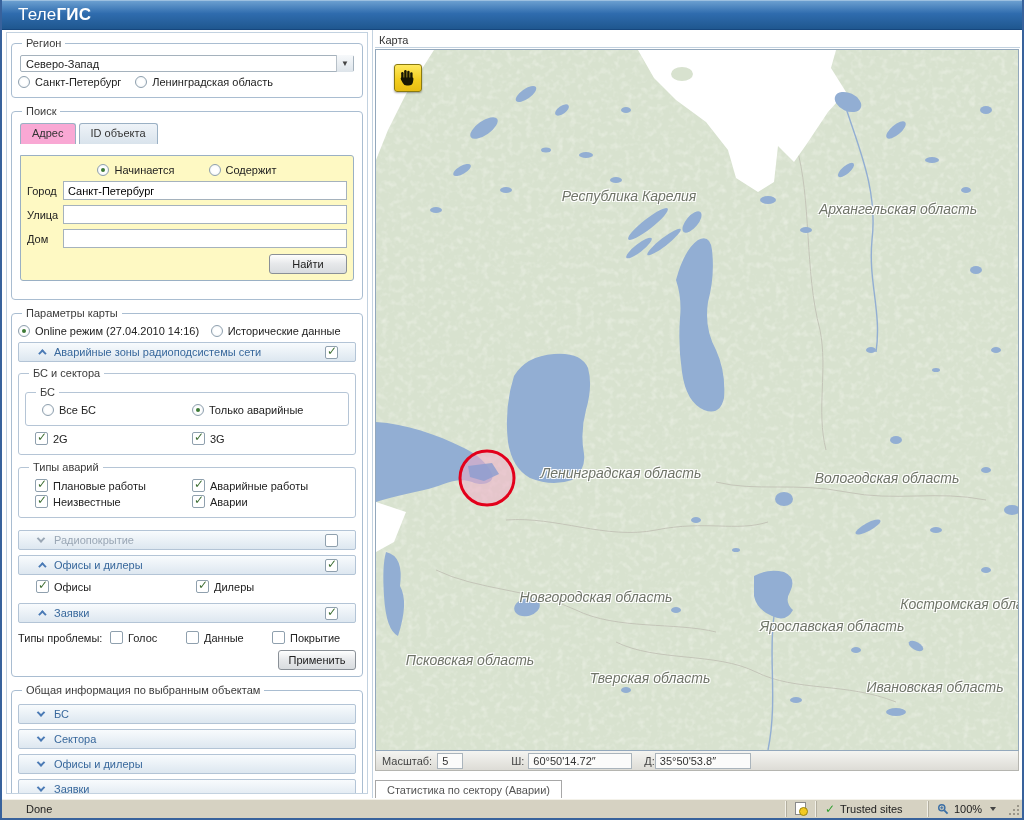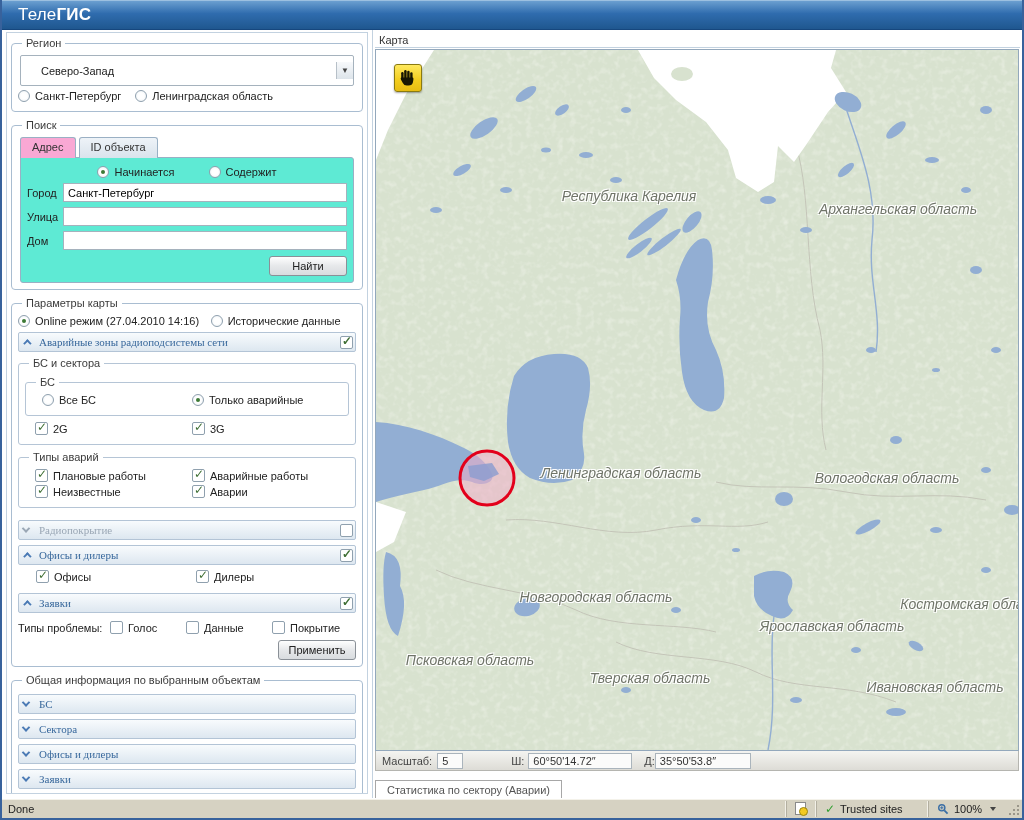--- a/index.html
+++ b/index.html
@@ -25,42 +25,42 @@
   .ctl { display:inline-flex; align-items:center; gap:5px; font-size:11px; cursor:default; }
   .cols2 > .ctl { width:50%; }
   .indent { padding-left:10px; }
   
   .rad { width:12px; height:12px; border:1px solid #8fa0ae; border-radius:50%;
          background:radial-gradient(#ffffff 40%,#e9eff3); position:relative; flex:0 0 auto; }
   .rad.on::after { content:""; position:absolute; left:3px; top:3px; width:4px; height:4px; border-radius:50%; background:#3d7a36; }
   .cbx { width:13px; height:13px; border:1px solid #8fa0ae; border-radius:2px; background:#fff; position:relative; flex:0 0 auto; }
   .cbx.on::after { content:"\2713"; position:absolute; left:1px; top:-3px; font-size:12px; font-weight:bold; color:#3f6f34; }
   
-  .select { height:31px; border:1px solid #a5b2bd; border-radius:2px; background:#fff;
-            display:flex; align-items:center; padding-left:20px; margin:3px 2px 4px 2px; cursor:default; }
+  .select { height:17px; border:1px solid #a5b2bd; border-radius:2px; background:#fff;
+            display:flex; align-items:center; padding-left:5px; margin:3px 2px 4px 2px; cursor:default; }
   .select .val { flex:1; }
   .select .ddbtn { width:17px; height:17px; border-left:1px solid #b7c0c8;
                    background:linear-gradient(#f7f9fb,#dde4ea); display:flex; align-items:center; justify-content:center;
                    font-size:8px; color:#444; }
   
   .tabs { display:flex; margin:2px 0 0 2px; position:relative; z-index:2; }
   .tab { padding:3px 11px 4px 11px; border:1px solid #9ab0c4; border-bottom:none; border-radius:3px 3px 0 0;
          background:linear-gradient(#eef3f8,#d9e3ec); margin-right:3px; position:relative; top:1px; color:#333; }
   .tab.active { background:#f9a8d4; padding-bottom:5px; top:1px; }
-  .tabbox { border:1px solid #9ab0c4; border-radius:0 3px 3px 3px; background:#5eead4; padding:5px 6px 6px 6px; margin:0 2px; position:relative; z-index:1; }
+  .tabbox { border:1px solid #9ab0c4; border-radius:0 3px 3px 3px; background:#fef9c3; padding:5px 6px 6px 6px; margin:12px 2px; position:relative; z-index:1; }
   .frow { display:flex; align-items:center; margin:5px 0; }
   .frow .flabel { width:36px; }
   .frow input, .tinput { flex:1; height:19px; border:1px solid #a5b2bd; font-size:11px; padding:0 4px;
                          font-family:"Liberation Sans",sans-serif; background:#fff; }
   .btnrow { display:flex; justify-content:flex-end; margin-top:6px; }
   .btn { min-width:78px; height:20px; border:1px solid #8a9097; border-radius:3px;
          background:linear-gradient(#fefefe,#e6e8ea 50%,#d9dcdf); font-size:11px; font-family:"Liberation Sans",sans-serif; color:#222; }
   
   .sec { display:flex; align-items:center; height:20px; border:1px solid #b3c4d6; border-radius:2px;
-         background:linear-gradient(#f8fbfd,#dde7f0); padding:0 2px; margin:5px 0;font-family:Liberation Serif, serif; }
+         background:linear-gradient(#f8fbfd,#dde7f0); padding:0 17px; margin:5px 0; }
   .sec .chev { width:6px; height:6px; border-style:solid; border-color:#4a7ab5; border-width:0; margin:0 2px; }
   .sec .chev.up { border-top-width:2px; border-right-width:2px; transform:rotate(-45deg) translate(0,2px); }
   .sec .chev.down { border-bottom-width:2px; border-right-width:2px; transform:rotate(45deg) translate(-1px,-1px); }
   .sec .sectitle { color:#38689c; margin-left:8px; flex:1; }
   .sec.disabled .sectitle { color:#9aa7b5; }
   .sec.disabled .chev { border-color:#9aa7b5; }
   
   .map-panel { position:absolute; left:370px; top:0; right:2px; bottom:0; border-left:1px solid #c3d2e0; padding:2px 0 0 2px; background:#fff; }
   .map-title { height:16px; padding:2px 4px 0 4px; color:#333; border-bottom:1px solid #c3d2e0; }
   .map-frame { position:relative; width:644px; height:702px; margin-top:1px; border:1px solid #93a8bc; overflow:hidden; background:#d8e2cf; }
@@ -71,21 +71,21 @@
               background:linear-gradient(#ffe95e,#f2cc1d 60%,#e7bd12); display:flex; align-items:center; justify-content:center;
               box-shadow:0 1px 2px rgba(0,0,0,.35); cursor:pointer; }
   .scalebar { width:644px; height:20px; background:linear-gradient(#f4f4f1,#dddcd6); border:1px solid #b5b5b0; border-top:none;
               display:flex; align-items:center; padding:0 6px; color:#444; }
   .scalebar .sinput { height:16px; border:1px solid #aab4bc; background:#fbfbfa; font-size:11px; padding:0 4px;
                       font-family:"Liberation Sans",sans-serif; color:#333; }
   .map-tabrow { margin-top:9px; }
   .map-tab { display:inline-block; border:1px solid #a7a7a7; background:#fff; padding:3px 11px 4px 11px; color:#555; }
   
   .statusbar { position:absolute; left:0; right:0; bottom:0; height:20px; background:#d6d2c2;
-               border-top:1px solid #fff; box-shadow:inset 0 1px 0 #f4f2ea; display:flex; align-items:center; padding-left:6px; color:#222; }
+               border-top:1px solid #fff; box-shadow:inset 0 1px 0 #f4f2ea; display:flex; align-items:center; padding-left:24px; color:#222; }
   .statusbar .spacer { flex:1; }
   .sb-seg { display:flex; align-items:center; height:16px; padding:0 8px; border-left:1px solid #b3afa0; box-shadow:-1px 0 0 #f2f0e8; gap:5px; }
   .check { color:#2f9e2f; font-weight:bold; font-size:12px; }
   .pageicon { width:11px; height:13px; background:#fff; border:1px solid #8a8a8a; position:relative; }
   .pageicon::after { content:""; position:absolute; right:-3px; bottom:-2px; width:7px; height:7px; border-radius:50%;
                      background:#f3c920; border:1px solid #9a8410; }
   .ddarrow { width:0; height:0; border-left:3px solid transparent; border-right:3px solid transparent; border-top:4px solid #444; margin-left:3px; }
   .grip { width:16px; height:16px; align-self:flex-end; }
 </style>
 </head>

